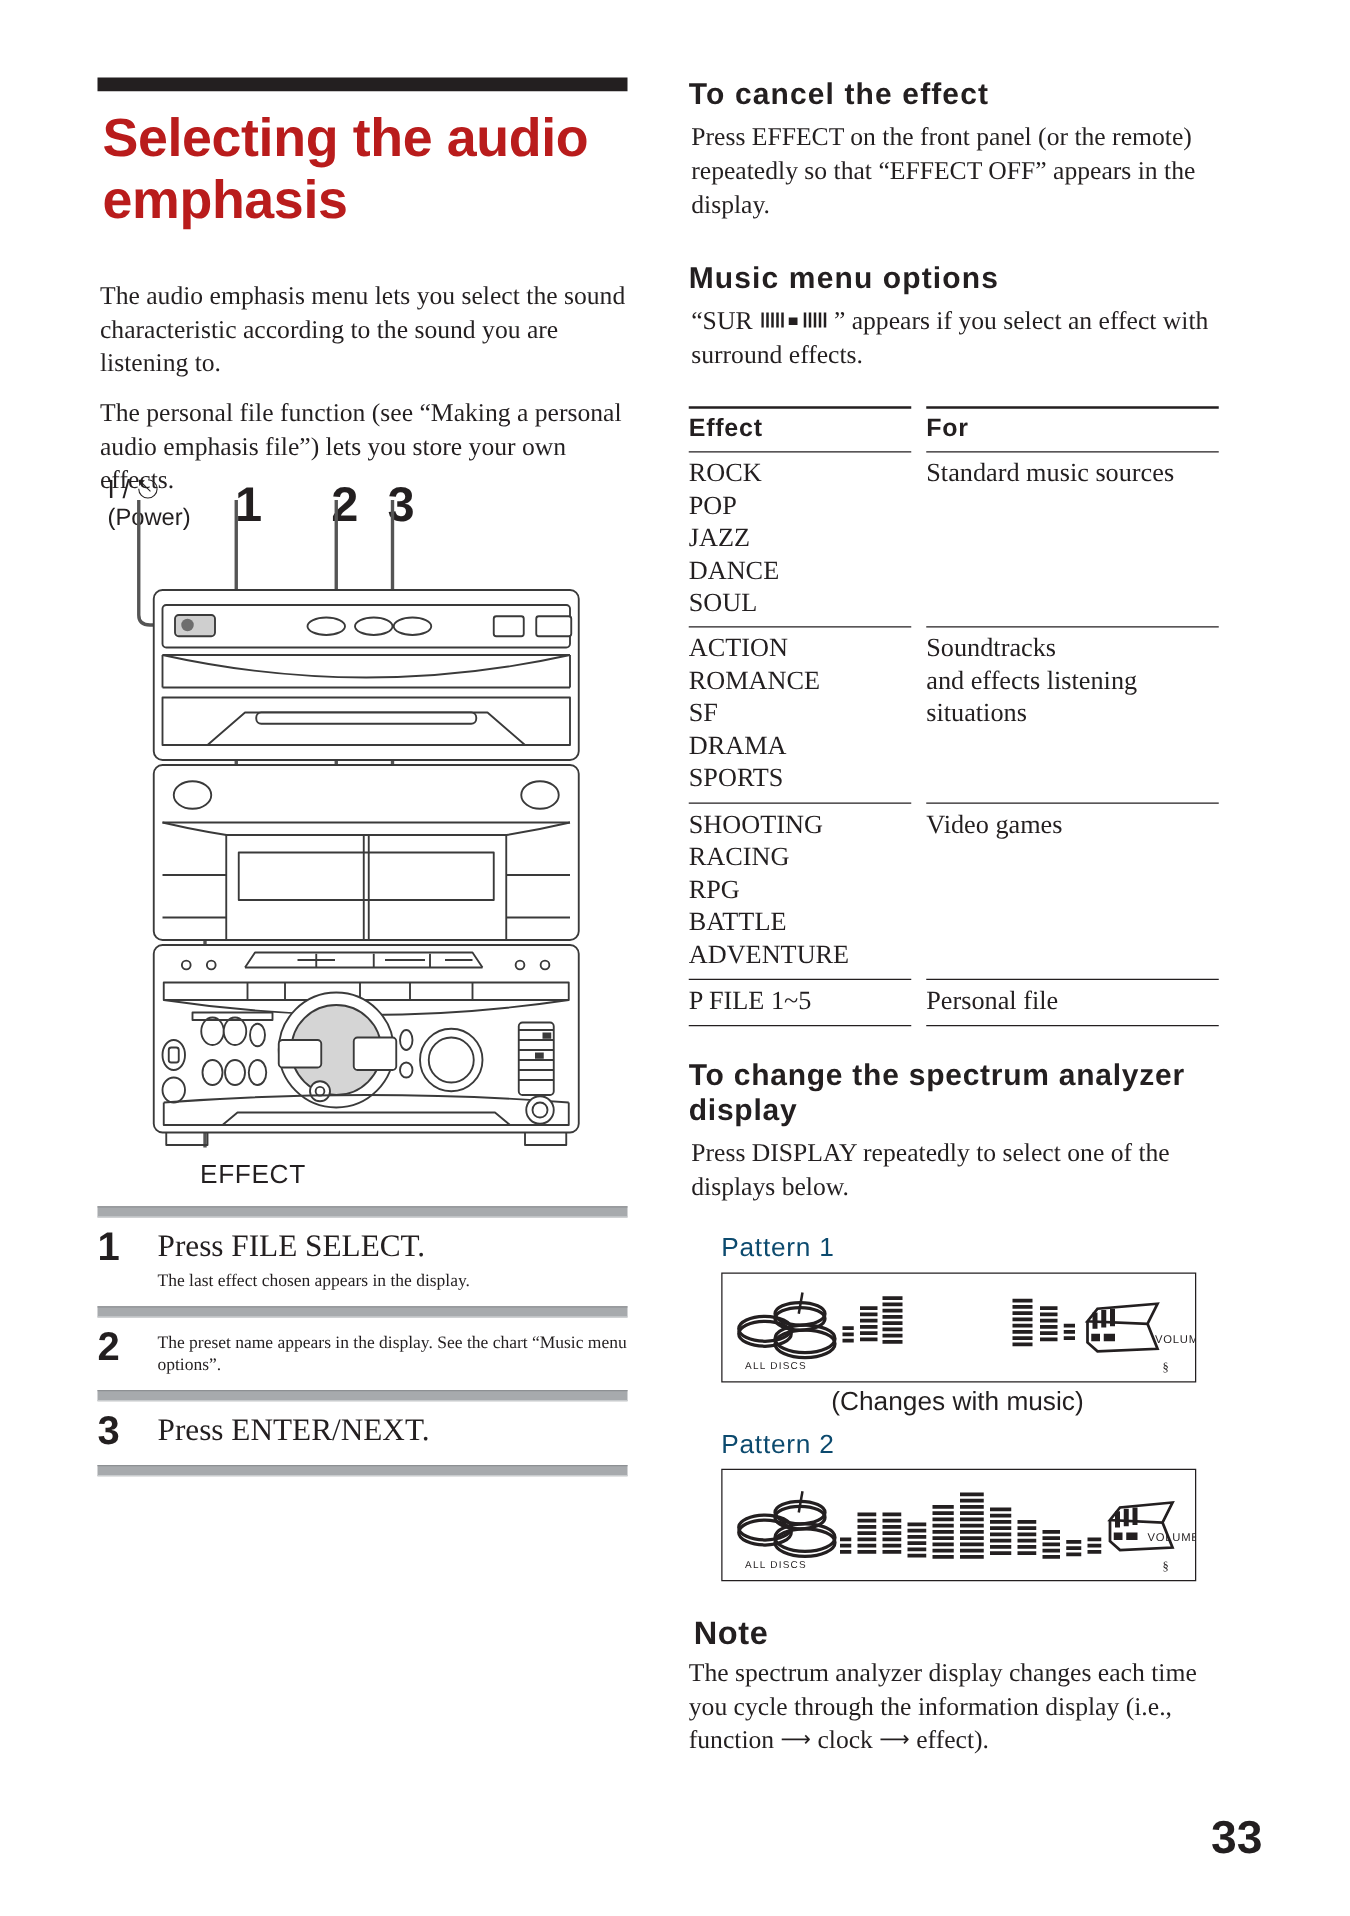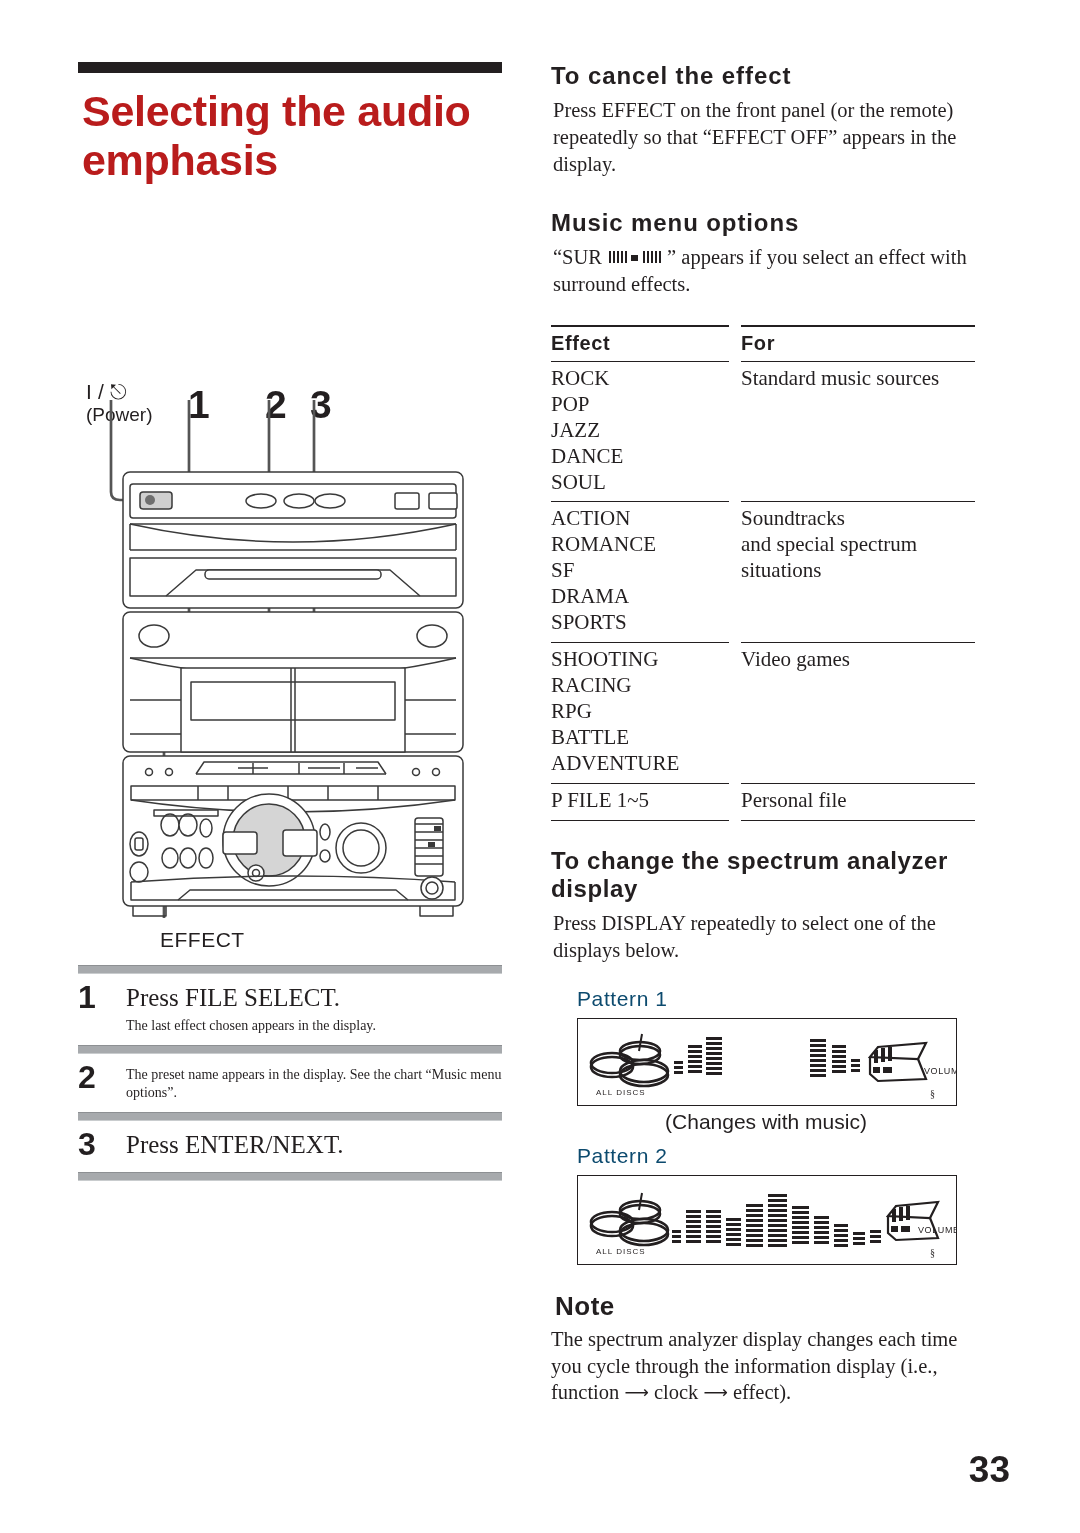--- a/index.html
+++ b/index.html
@@ -268,20 +268,24 @@
 </head>
 <body>
 
 <div class="page">
 
   <div class="col-left">
 
     <div class="title-rule"></div>
     <h1 class="page-title">Selecting the audio emphasis</h1>
 
+    <div class="intro-wrap">
+      <p class="body">The audio emphasis menu lets you select the sound characteristic according to the sound you are listening to.</p>
+      <p class="body">The personal file function (see “Making a personal audio emphasis file”) lets you store your own effects.</p>
+    </div>
   </div>
 
   <div class="power-caption">
     <span class="sym">I / ⎋</span>
     <span class="word">(Power)</span>
   </div>
 
   <div class="callout" id="callout-1">1</div>
   <div class="callout" id="callout-2">2</div>
   <div class="callout" id="callout-3">3</div>
@@ -496,21 +500,21 @@
               <div>ROMANCE</div>
               <div>SF</div>
               <div>DRAMA</div>
               <div>SPORTS</div>
             </div>
           </td>
           <td class="gapcell"></td>
           <td class="rule-bot">
             <div class="cell-in">
               <div>Soundtracks</div>
-              <div>and special spectrum</div>
+              <div>and effects listening</div>
               <div>situations</div>
             </div>
           </td>
         </tr>
 
         <tr>
           <td class="rule-bot">
             <div class="cell-in">
               <div>SHOOTING</div>
               <div>RACING</div>

